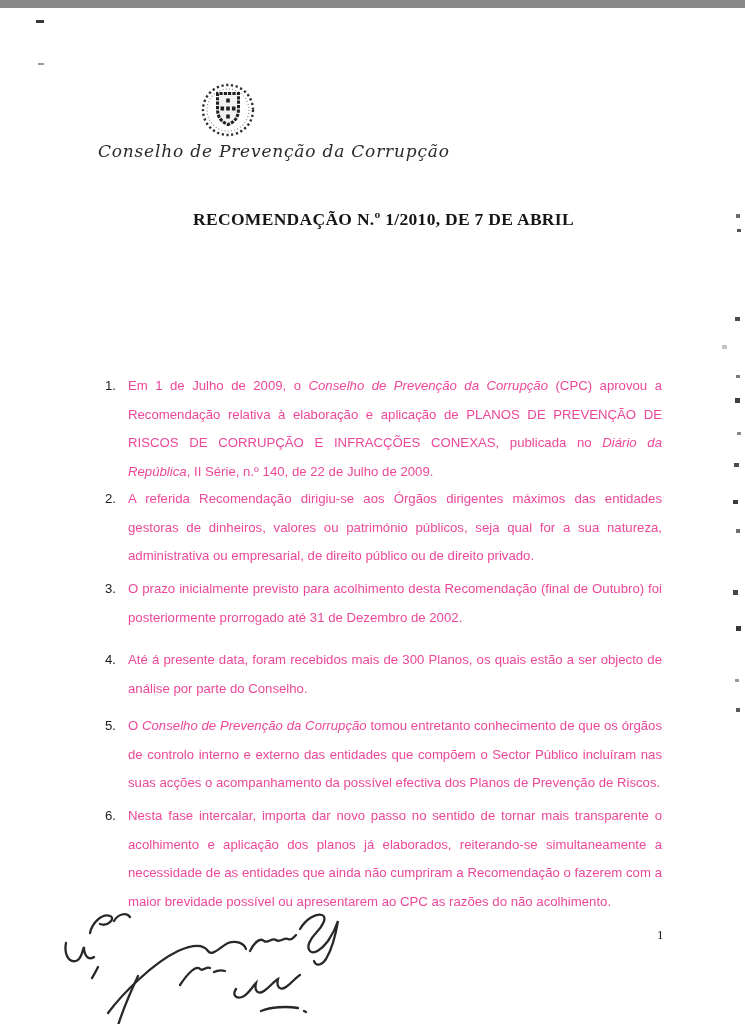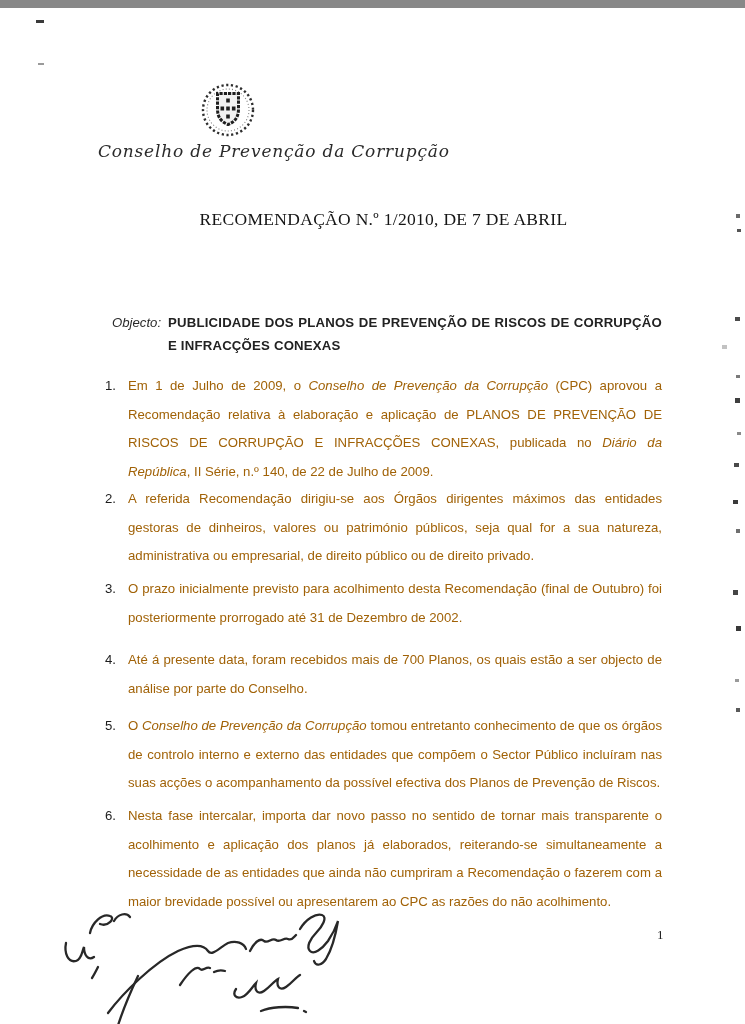--- a/index.html
+++ b/index.html
@@ -26,21 +26,21 @@
     font-style:italic;
     font-size:17px; letter-spacing:0.8px;
     color:#2a2a2a;
     white-space:nowrap;
     transform:scaleY(0.96);
   }
   .doc-title {
     position:absolute; left:105px; top:201px; width:557px;
     text-align:center;
     font-family:"Liberation Serif", serif;
-    font-weight:normal; font-size:17.5px; letter-spacing:0.3px;
+    font-weight:bold; font-size:17.5px; letter-spacing:0.3px;
     color:#151515;
   }
   
   .objecto { position:absolute; left:105px; top:303px; width:557px; }
   .obj-label {
     position:absolute; left:7px; top:0;
     font-style:italic; font-size:13.2px; line-height:23px; color:#2a2a2a;
   }
   .obj-text {
     margin-left:63px;
@@ -50,21 +50,21 @@
   
   .item { position:absolute; left:105px; width:557px; }
   .item .num {
     position:absolute; left:0; top:0;
     font-size:13.2px; line-height:28.5px;
   }
   .item .itext {
     margin-left:23px;
     font-size:13.2px; line-height:28.5px;
     text-align:justify;
-    color:#a16207;
+    color:#ec4899;
   }
   .seg-italic { font-style:italic; }
   #item1 { top:364px; } #item2 { top:477px; } #item3 { top:567px; }
   #item4 { top:638px; } #item5 { top:704px; } #item6 { top:794px; }
   
   .page-number {
     position:absolute; left:657px; top:919px;
     font-family:"Liberation Serif", serif; font-size:13px; color:#222;
   }
   .signature { position:absolute; left:38px; top:893px; }
@@ -102,40 +102,36 @@
       <rect x="21.5" y="24.5" width="3.6" height="4" fill="#1f1f1f"></rect>
       <rect x="32.9" y="24.5" width="3.6" height="4" fill="#1f1f1f"></rect>
       <rect x="27.2" y="32.5" width="3.6" height="4" fill="#1f1f1f"></rect>
     </svg>
   </div>
 
   <div class="org-name">Conselho de Prevenção da Corrupção</div>
 
   <div class="doc-title">RECOMENDAÇÃO N.º 1/2010, DE 7 DE ABRIL</div>
 
-  <div class="objecto">
-    <span class="obj-label">Objecto:</span>
-    <div class="obj-text">PUBLICIDADE DOS PLANOS DE PREVENÇÃO DE RISCOS DE CORRUPÇÃO E INFRACÇÕES CONEXAS</div>
-  </div>
 
   <div class="item" id="item1">
     <span class="num">1.</span>
     <div class="itext"><span>Em 1 de Julho de 2009, o </span><span class="seg-italic">Conselho de Prevenção da Corrupção</span><span> (CPC) aprovou a Recomendação relativa à elaboração e aplicação de PLANOS DE PREVENÇÃO DE RISCOS DE CORRUPÇÃO E INFRACÇÕES CONEXAS, publicada no </span><span class="seg-italic">Diário da República</span><span>, II Série, n.º 140, de 22 de Julho de 2009.</span></div>
   </div>
   <div class="item" id="item2">
     <span class="num">2.</span>
     <div class="itext"><span>A referida Recomendação dirigiu-se aos Órgãos dirigentes máximos das entidades gestoras de dinheiros, valores ou património públicos, seja qual for a sua natureza, administrativa ou empresarial, de direito público ou de direito privado.</span></div>
   </div>
   <div class="item" id="item3">
     <span class="num">3.</span>
     <div class="itext"><span>O prazo inicialmente previsto para acolhimento desta Recomendação (final de Outubro) foi posteriormente prorrogado até 31 de Dezembro de 2002.</span></div>
   </div>
   <div class="item" id="item4">
     <span class="num">4.</span>
-    <div class="itext"><span>Até á presente data, foram recebidos mais de 700 Planos, os quais estão a ser objecto de análise por parte do Conselho.</span></div>
+    <div class="itext"><span>Até á presente data, foram recebidos mais de 300 Planos, os quais estão a ser objecto de análise por parte do Conselho.</span></div>
   </div>
   <div class="item" id="item5">
     <span class="num">5.</span>
     <div class="itext"><span>O </span><span class="seg-italic">Conselho de Prevenção da Corrupção</span><span> tomou entretanto conhecimento de que os órgãos de controlo interno e externo das entidades que compõem o Sector Público incluíram nas suas acções o acompanhamento da possível efectiva dos Planos de Prevenção de Riscos.</span></div>
   </div>
   <div class="item" id="item6">
     <span class="num">6.</span>
     <div class="itext"><span>Nesta fase intercalar, importa dar novo passo no sentido de tornar mais transparente o acolhimento e aplicação dos planos já elaborados, reiterando-se simultaneamente a necessidade de as entidades que ainda não cumpriram a Recomendação o fazerem com a maior brevidade possível ou apresentarem ao CPC as razões do não acolhimento.</span></div>
   </div>
 

